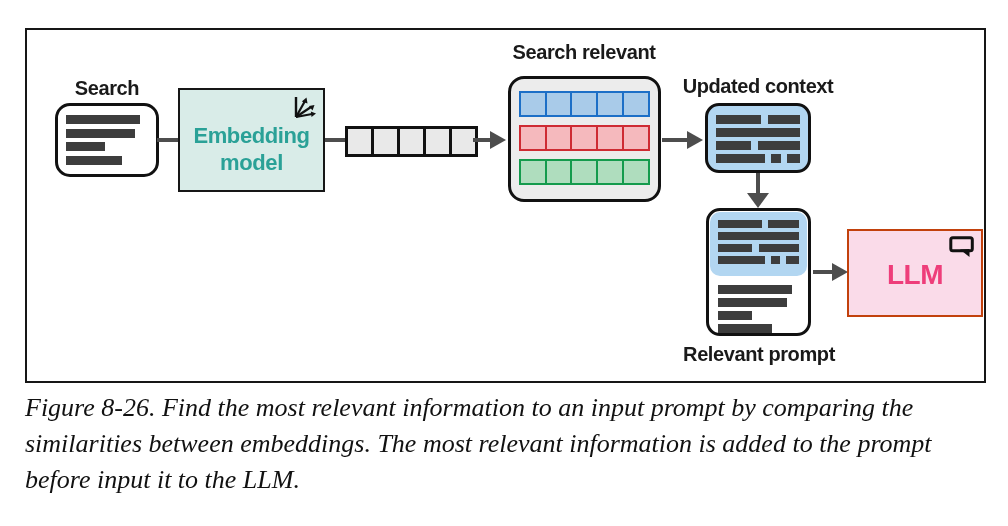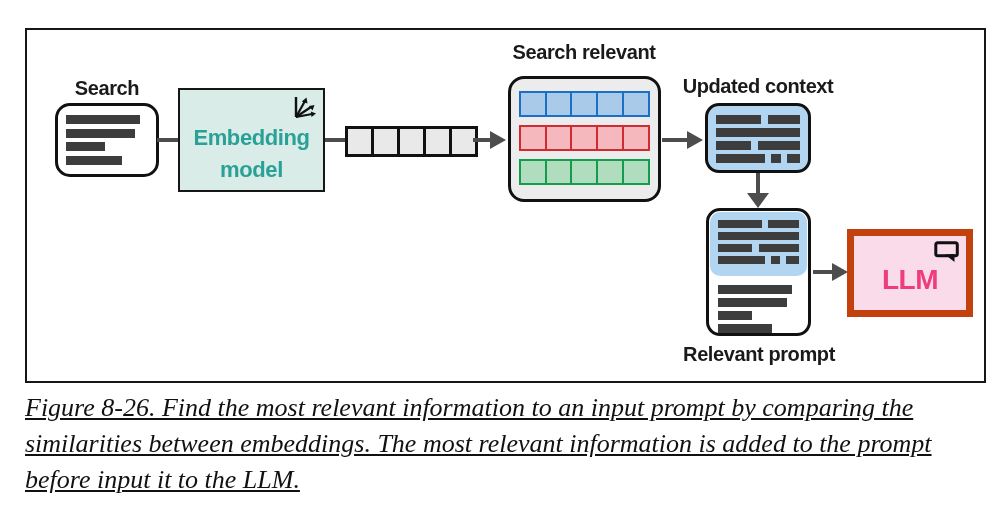--- a/index.html
+++ b/index.html
@@ -31,21 +31,21 @@
   .vline{position:absolute;width:4px;background:#4d4d4d;}
   .head-r{position:absolute;width:0;height:0;border-top:9px solid transparent;
           border-bottom:9px solid transparent;border-left:16px solid #4d4d4d;}
   .head-d{position:absolute;width:0;height:0;border-left:11px solid transparent;
           border-right:11px solid transparent;border-top:15px solid #4d4d4d;}
 
   
   .embed{position:absolute;left:178px;top:88px;width:147px;height:104px;
          background:#d9ece8;border:2.5px solid #161616;box-sizing:border-box;}
   .embed-text{position:absolute;left:0;right:0;top:32px;text-align:center;
-              font-weight:bold;font-size:22px;line-height:32px;color:#2aa197;letter-spacing:-0.4px;}
+              font-weight:bold;font-size:22px;line-height:27px;color:#2aa197;letter-spacing:-0.4px;}
   .embed-icon{position:absolute;top:4px;right:4px;}
 
   
   .vector{position:absolute;left:345px;top:126px;display:flex;}
   .vcell{width:23px;height:25px;background:#e9e9e9;border:3px solid #111;margin-left:-3px;}
   .vcell:first-child{margin-left:0;}
 
   
   .db{position:absolute;left:508px;top:76px;width:153px;height:126px;background:#ececec;
       border:3px solid #111;border-radius:16px;box-sizing:border-box;padding:12px 8px 0 8px;}
@@ -59,30 +59,30 @@
   
   .rcbox{position:absolute;left:705px;top:103px;width:106px;height:70px;background:#b2d6f1;
          border:3.5px solid #111;border-radius:14px;box-sizing:border-box;}
   .upbox{position:absolute;left:706px;top:208px;width:105px;height:128px;background:#ffffff;
          border:3.5px solid #111;border-radius:14px;box-sizing:border-box;}
   .upblue{position:absolute;left:1px;right:1px;top:1px;height:64px;background:#b2d6f1;border-radius:10px;}
   .upwhite{position:absolute;left:9px;right:10px;top:74px;}
   .upwhite .bar{margin-bottom:4px;}
 
   
-  .llm{position:absolute;left:847px;top:229px;width:126px;height:88px;background:#fadbe9;
-       border:7px solid #c2410c;box-sizing:border-box;padding-left:48px;}
+  .llm{position:absolute;left:847px;top:229px;width:136px;height:88px;background:#fadbe9;
+       border:2px solid #c2410c;box-sizing:border-box;padding-left:48px;}
   .llm-text{position:absolute;left:0;right:0;top:28px;text-align:center;font-weight:bold;
             font-size:28px;color:#ee3d7a;letter-spacing:-0.5px;}
   .llm-icon{position:absolute;top:5px;right:6px;}
 
   
   .caption{position:absolute;left:25px;top:390px;width:970px;
            font-family:"Liberation Serif",serif;font-style:italic;font-size:26px;
-           line-height:36px;color:#111;text-decoration:underline;}
+           line-height:36px;color:#111;}
 </style>
 </head>
 <body>
 
 <div class="page">
   <div class="frame"></div>
 
   <div class="lbl" style="left:55px;top:77px;width:104px;">Search</div>
   <div class="doc" style="left:55px;top:103px;width:104px;height:74px;">
     <div class="bars">

